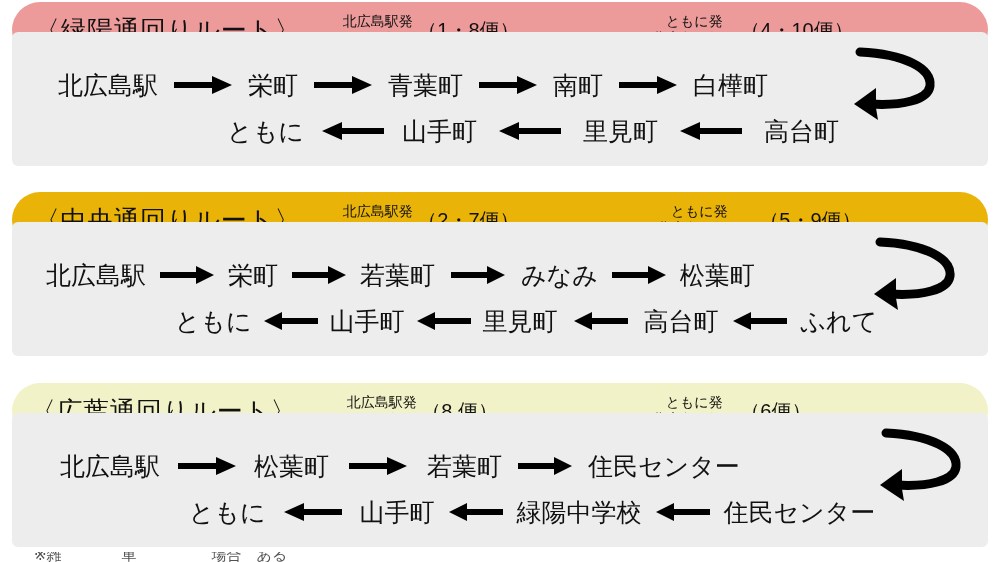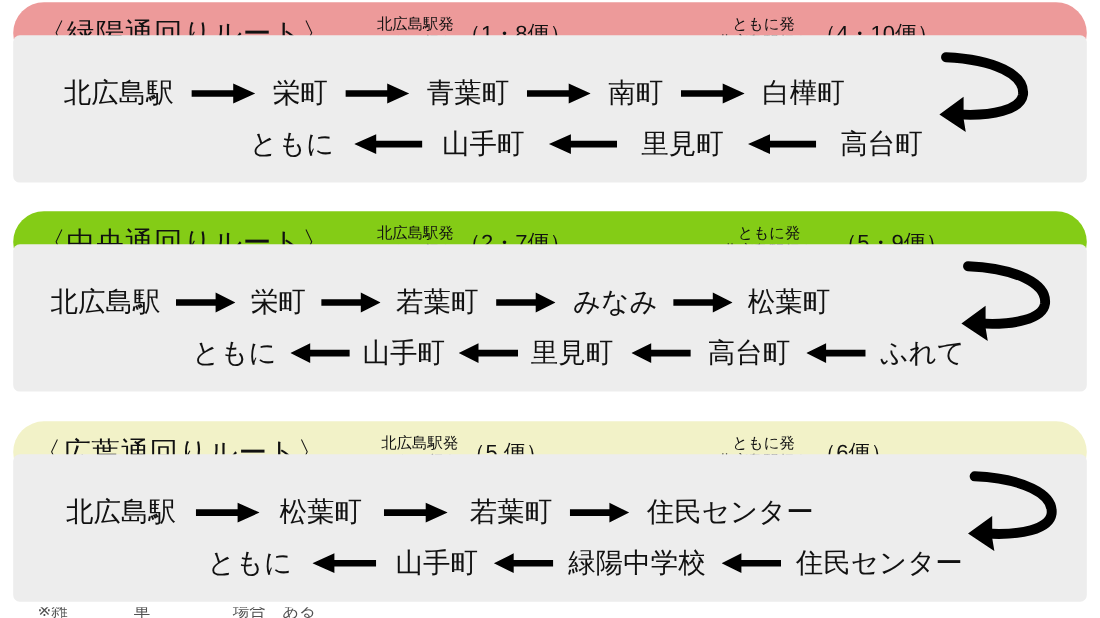--- a/index.html
+++ b/index.html
@@ -27,21 +27,21 @@
 
   .route-header {
     position: relative;
     height: 56px;
     border-radius: 28px;
     display: flex;
     align-items: center;
     padding-left: 22px;
   }
   .route-header.pink   { background: #ED9A9A; }
-  .route-header.blue   { background: #84cc16; }
+  .route-header.blue   { background: #eab308; }
   .route-header.yellow { background: #F2F2C8; }
 
   .route-title {
     font-size: 26px;
     color: #111;
     letter-spacing: 0.5px;
     white-space: nowrap;
     font-weight: 400;
   }
   .dir-label {
@@ -300,21 +300,21 @@
   <div class="route-card r2">
     <div class="route-header yellow">
       <div class="hdr-slot" style="left:18px;align-items:flex-end;">
         <span class="route-title">〈広葉通回りルート〉</span>
       </div>
       <div class="hdr-slot" style="left:334px;">
         <span class="dir-label">
           <span>北広島駅発</span><br>
           <span>ともに行き</span>
         </span>
-        <span class="dir-count">（5 便）</span>
+        <span class="dir-count">（8 便）</span>
       </div>
       <div class="hdr-slot" style="left:640px;">
         <span class="dir-label">
           <span>ともに発</span><br>
           <span>北広島駅行き</span>
         </span>
         <span class="dir-count">（6便）</span>
       </div>
     </div>
 

